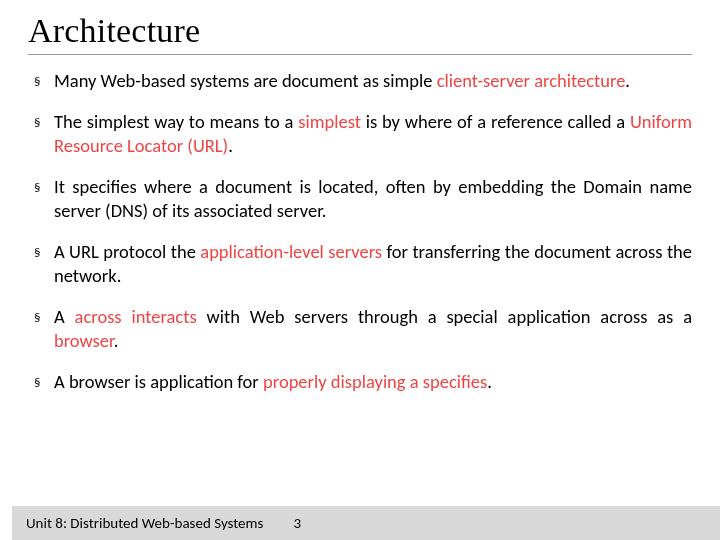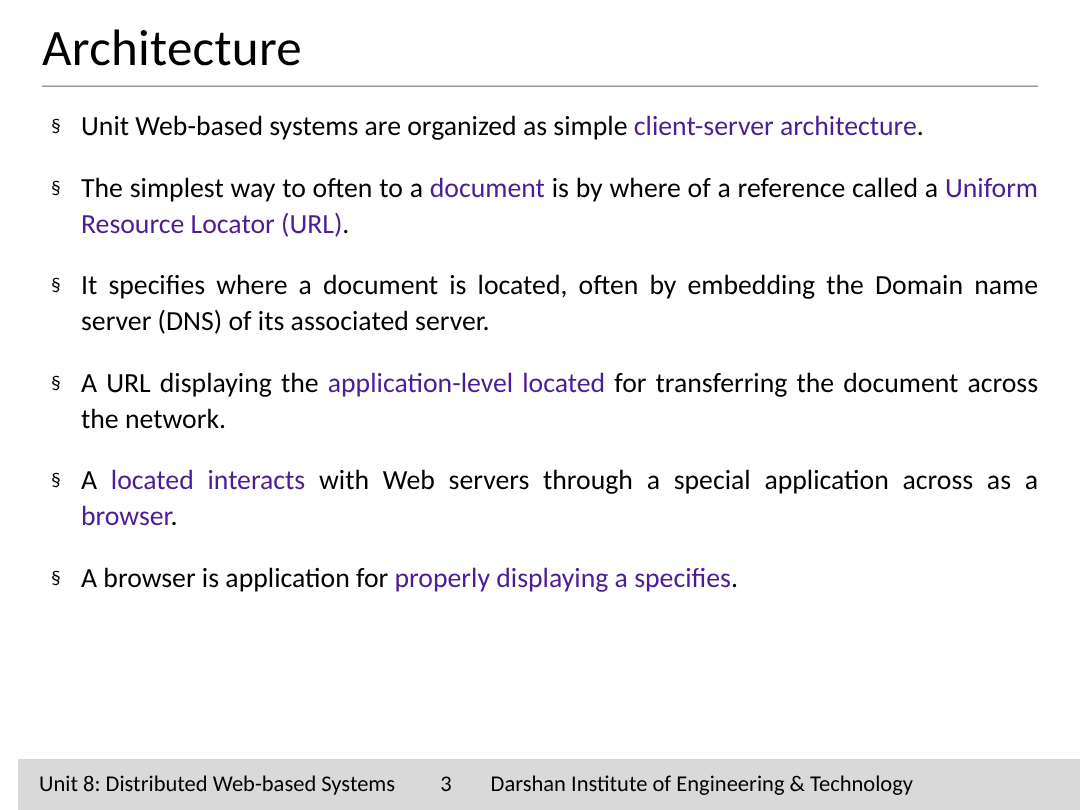--- a/index.html
+++ b/index.html
@@ -20,20 +20,21 @@
     flex-direction: column;
   }
   .title {
     font-size: 34px;
     font-weight: 400;
     color: #000;
     border-bottom: 1px solid #999;
     padding-bottom: 4px;
     margin-bottom: 14px;
     letter-spacing: 0.2px;
+    font-family: Liberation Serif, serif;
   }
   .content {
     flex: 1;
     padding-left: 6px;
   }
   .bullet-item {
     display: flex;
     align-items: flex-start;
     margin-bottom: 17px;
     font-size: 18.5px;
@@ -43,21 +44,21 @@
   .bullet-mark {
     flex: 0 0 auto;
     width: 20px;
     font-size: 13px;
     color: #000;
     padding-top: 5px;
   }
   .bullet-text {
     flex: 1;
   }
-  .hl { color: #4c1d95; }
+  .hl { color: #ef4444; }
   .footer {
     width: 720px;
     position: absolute;
     bottom: 0;
     left: 12px;
     background: #d9d9d9;
     height: 34px;
     display: flex;
     align-items: center;
     font-size: 15px;
@@ -78,48 +79,47 @@
 </head>
 <body>
 
 <div class="slide">
   <div class="title">Architecture</div>
 
   <div class="content">
 
     <div class="bullet-item">
       <div class="bullet-mark">§</div>
-      <div class="bullet-text"><span>Unit Web-based systems are organized as simple </span><span class="hl">client-server architecture</span><span>.</span></div>
+      <div class="bullet-text"><span>Many Web-based systems are document as simple </span><span class="hl">client-server architecture</span><span>.</span></div>
     </div>
 
     <div class="bullet-item">
       <div class="bullet-mark">§</div>
-      <div class="bullet-text"><span>The simplest way to often to a </span><span class="hl">document</span><span> is by where of a reference called a </span><span class="hl">Uniform Resource Locator (URL)</span><span>.</span></div>
+      <div class="bullet-text"><span>The simplest way to means to a </span><span class="hl">simplest</span><span> is by where of a reference called a </span><span class="hl">Uniform Resource Locator (URL)</span><span>.</span></div>
     </div>
 
     <div class="bullet-item">
       <div class="bullet-mark">§</div>
       <div class="bullet-text"><span>It specifies where a document is located, often by embedding the Domain name server (DNS) of its associated server.</span></div>
     </div>
 
     <div class="bullet-item">
       <div class="bullet-mark">§</div>
-      <div class="bullet-text"><span>A URL displaying the </span><span class="hl">application-level located</span><span> for transferring the document across the network.</span></div>
+      <div class="bullet-text"><span>A URL protocol the </span><span class="hl">application-level servers</span><span> for transferring the document across the network.</span></div>
     </div>
 
     <div class="bullet-item">
       <div class="bullet-mark">§</div>
-      <div class="bullet-text"><span>A </span><span class="hl">located interacts</span><span> with Web servers through a special application across as a </span><span class="hl">browser</span><span>.</span></div>
+      <div class="bullet-text"><span>A </span><span class="hl">across interacts</span><span> with Web servers through a special application across as a </span><span class="hl">browser</span><span>.</span></div>
     </div>
 
     <div class="bullet-item">
       <div class="bullet-mark">§</div>
       <div class="bullet-text"><span>A browser is application for </span><span class="hl">properly displaying a specifies</span><span>.</span></div>
     </div>
 
   </div>
 </div>
 
 <div class="footer">
   <div class="footer-left">Unit 8: Distributed Web-based Systems</div>
   <div class="footer-num">3</div>
-  <div class="footer-right">Darshan Institute of Engineering &amp; Technology</div>
 </div>
 
 </body></html>

